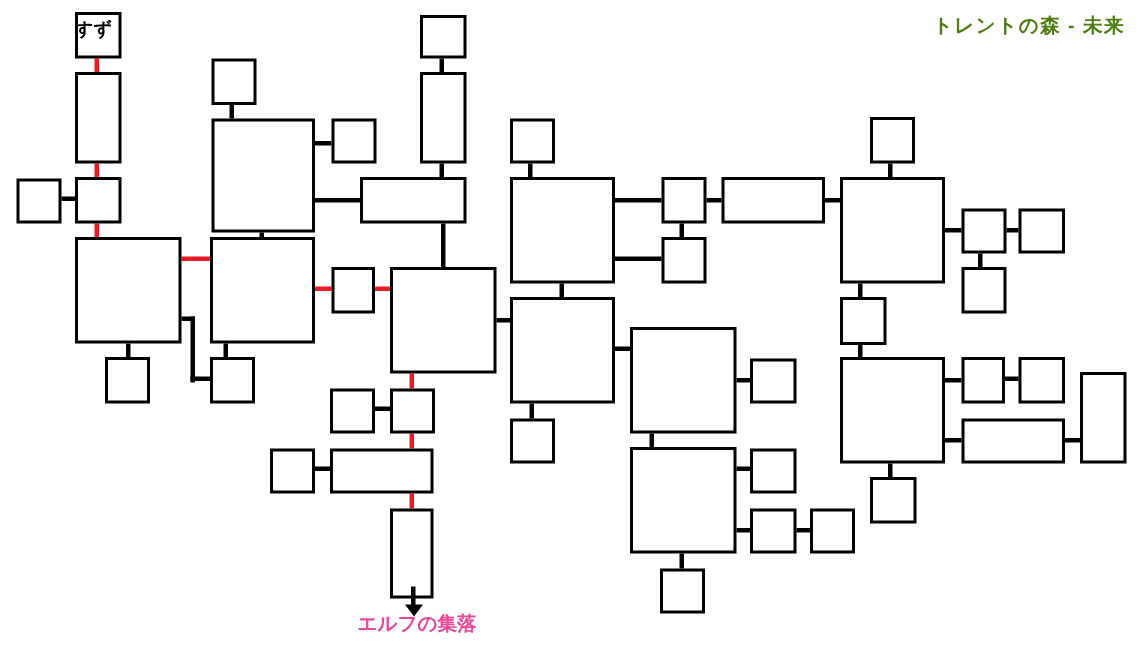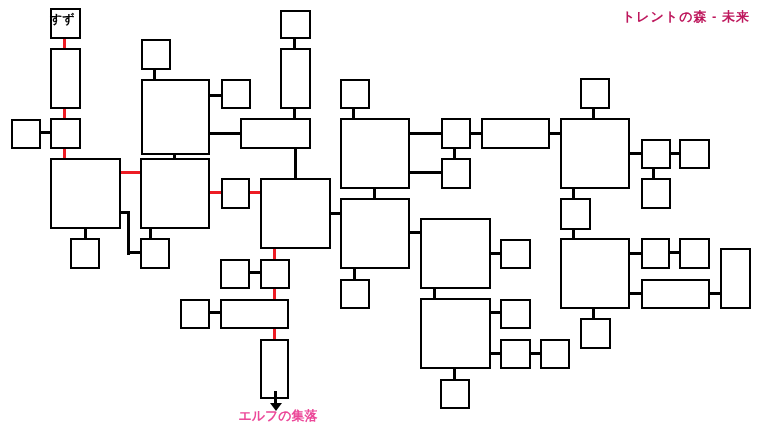--- a/index.html
+++ b/index.html
@@ -21,21 +21,21 @@
   }
   .path{
     position:absolute;
     z-index:1;
   }
   .map-title{
     position:absolute;
     top:8px;right:10px;
     font-size:13px;
     font-weight:bold;
-    color:#be185d;
+    color:#4d7c0f;
     letter-spacing:1px;
     z-index:4;
     white-space:nowrap;
   }
   .start-label{
     position:absolute;
     left:50px;top:11px;width:31px;
     font-size:12px;
     font-weight:bold;
     color:#000;

